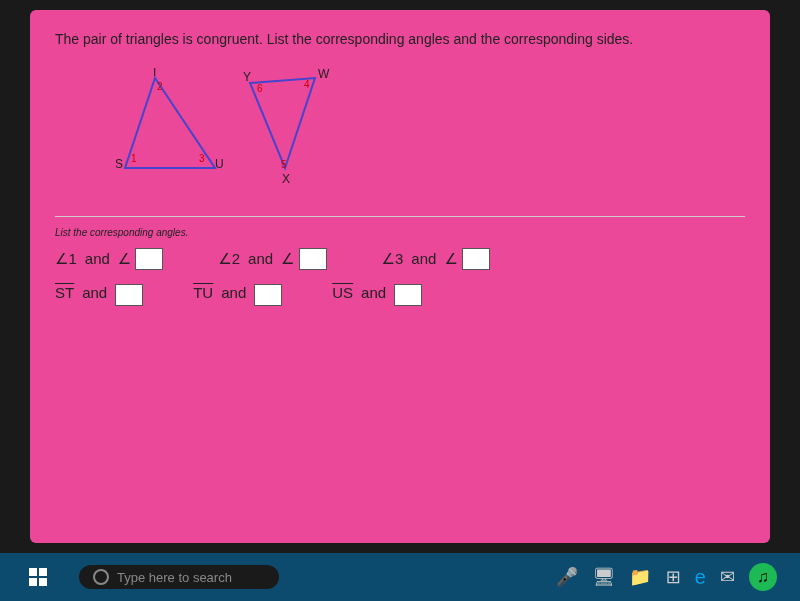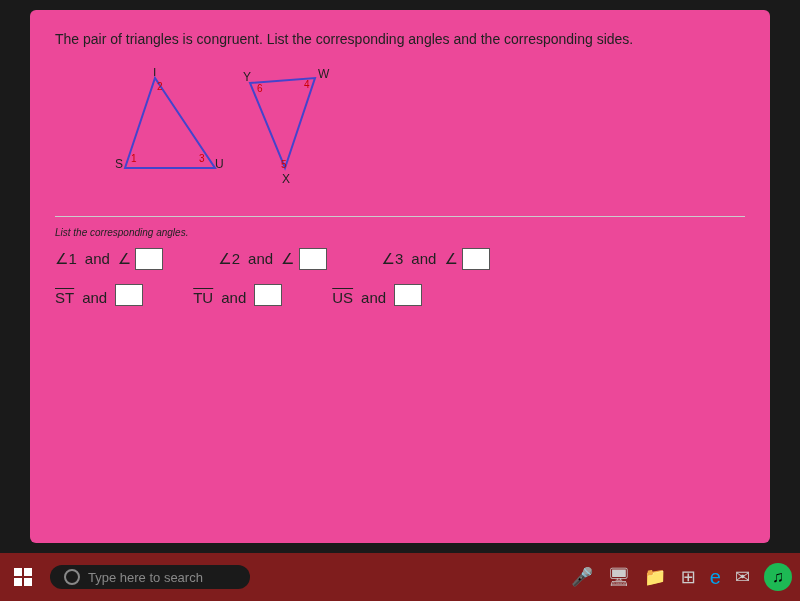--- a/index.html
+++ b/index.html
@@ -92,21 +92,21 @@
     }
 
     .sides-row {
       display: flex;
       align-items: center;
       margin-bottom: 10px;
     }
 
     .side-item {
       display: flex;
-      align-items: flex-end;
+      align-items: flex-start;
       gap: 4px;
       margin-right: 50px;
     }
 
     .side-name {
       font-size: 15px;
       color: #222;
       text-decoration: overline;
     }
 
@@ -117,26 +117,26 @@
     }
 
     .divider {
       border: none;
       border-top: 1px solid #ccc;
       margin: 10px 0;
     }
 
     
     .taskbar {
-      background: #7f1d1d;
+      background: #0c4a6e;
       height: 48px;
       display: flex;
       align-items: center;
-      padding: 0 8px;
-      gap: 12px;
+      padding: 0 23px;
+      gap: 26px;
       flex-shrink: 0;
     }
 
     .taskbar-start {
       width: 30px;
       height: 30px;
       display: flex;
       align-items: center;
       justify-content: center;
       color: #fff;

